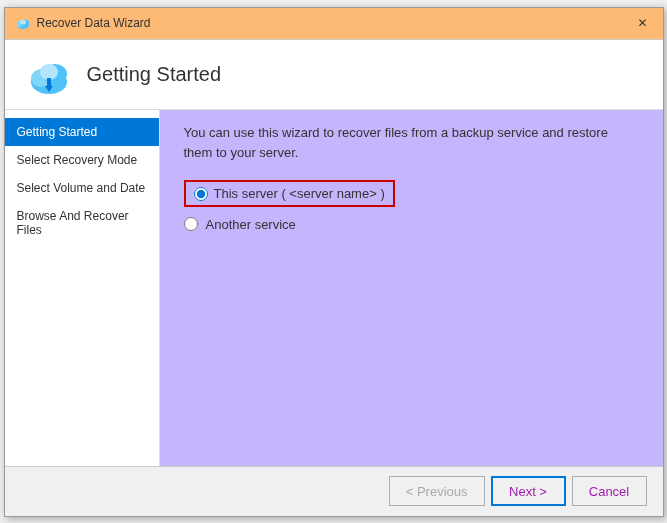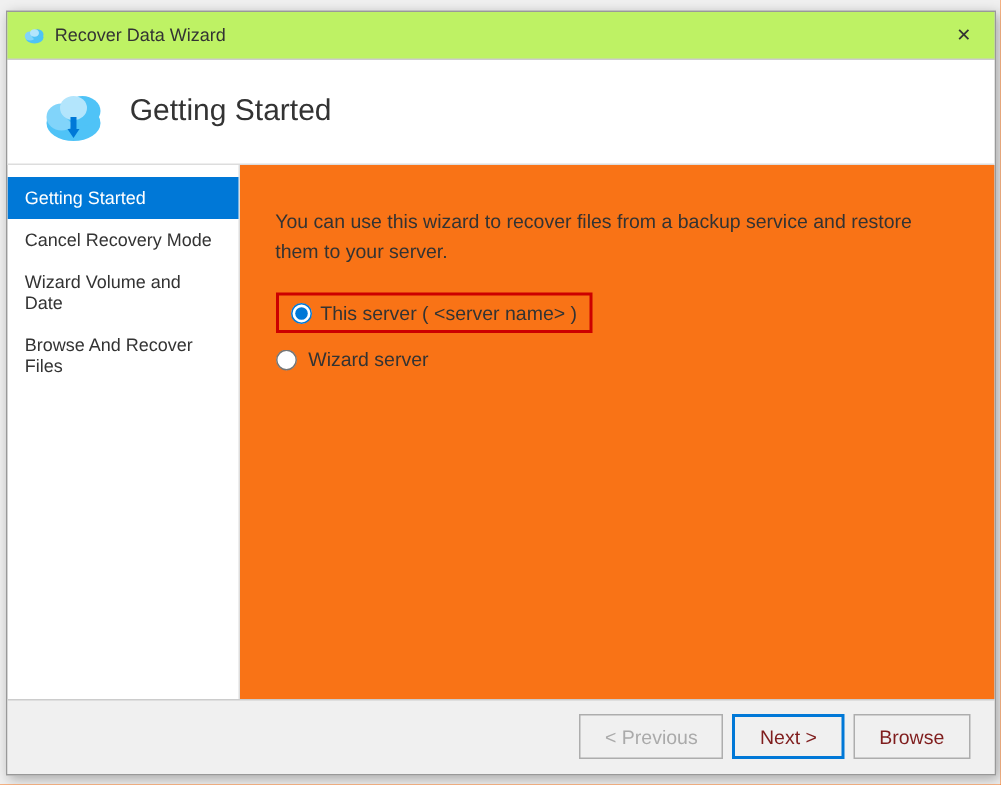--- a/index.html
+++ b/index.html
@@ -17,21 +17,21 @@
     .window {
       width: 660px;
       height: 510px;
       background: #f0f0f0;
       border: 1px solid #999;
       display: flex;
       flex-direction: column;
       box-shadow: 2px 2px 8px rgba(0,0,0,0.3);
     }
     .title-bar {
-      background: #bef264;
+      background: #fdba74;
       border-bottom: 1px solid #ccc;
       padding: 6px 10px;
       display: flex;
       align-items: center;
       justify-content: space-between;
       height: 32px;
     }
     .title-bar-left {
       display: flex;
       align-items: center;
@@ -89,37 +89,37 @@
       font-size: 12px;
       color: #333;
       cursor: pointer;
     }
     .sidebar-item.active {
       background: #0078d7;
       color: white;
     }
     .main-content {
       flex: 1;
-      background: #f97316;
-      padding: 28px 24px;
+      background: #c4b5fd;
+      padding: 13px 24px;
     }
     .main-text {
       font-size: 13px;
       color: #333;
       line-height: 1.6;
       margin-bottom: 16px;
     }
     .radio-group {
       display: flex;
       flex-direction: column;
       gap: 10px;
     }
     .radio-option {
       display: flex;
-      align-items: flex-end;
+      align-items: flex-start;
       gap: 8px;
       font-size: 13px;
       color: #333;
       cursor: pointer;
     }
     .radio-option input[type="radio"] {
       cursor: pointer;
       width: 14px;
       height: 14px;
       accent-color: #0078d7;
@@ -139,21 +139,21 @@
       justify-content: flex-end;
       gap: 6px;
       height: 50px;
       align-items: center;
     }
     .btn {
       padding: 5px 16px;
       font-size: 13px;
       border: 1px solid #adadad;
       background: #f0f0f0;
-      color: #7f1d1d;
+      color: #a21caf;
       cursor: pointer;
       min-width: 75px;
       height: 30px;
     }
     .btn:disabled {
       color: #aaa;
       cursor: default;
     }
     .btn.primary {
       border: 2px solid #0078d7;
@@ -192,48 +192,48 @@
     <span class="header-title">Getting Started</span>
   </div>
 
   <div class="content-area">
 
     <div class="sidebar">
       <div class="sidebar-item active">
         <span>Getting Started</span>
       </div>
       <div class="sidebar-item">
-        <span>Cancel Recovery Mode</span>
+        <span>Select Recovery Mode</span>
       </div>
       <div class="sidebar-item">
-        <span>Wizard Volume and Date</span>
+        <span>Select Volume and Date</span>
       </div>
       <div class="sidebar-item">
         <span>Browse And Recover Files</span>
       </div>
     </div>
 
     <div class="main-content">
       <p class="main-text">You can use this wizard to recover files from a backup service and restore them to your server.</p>
 
       <div class="radio-group">
 
         <label class="radio-option">
           <div class="radio-box">
             <input type="radio" name="server" checked="" style="">
             <span>This server ( &lt;server name&gt;  )</span>
           </div>
         </label>
 
         <label class="radio-option">
           <input type="radio" name="server" style="">
-          <span>Wizard server</span>
+          <span>Another service</span>
         </label>
       </div>
     </div>
   </div>
 
   <div class="footer">
     <button class="btn" disabled="">&lt; Previous</button>
     <button class="btn primary">Next &gt;</button>
-    <button class="btn">Browse</button>
+    <button class="btn">Cancel</button>
   </div>
 </div>
 
 </body></html>

